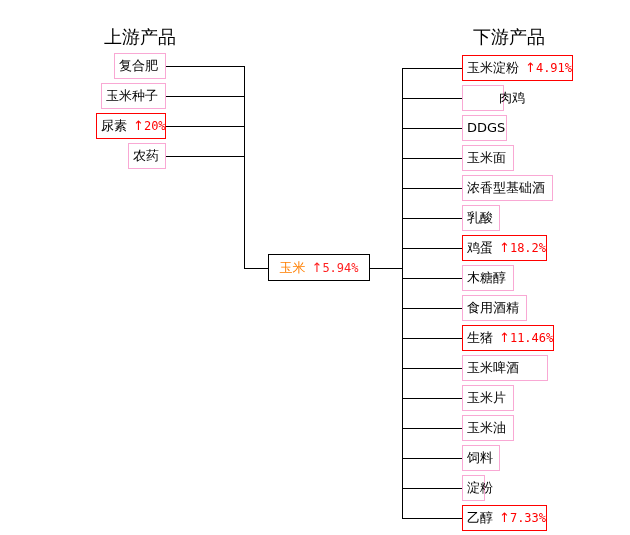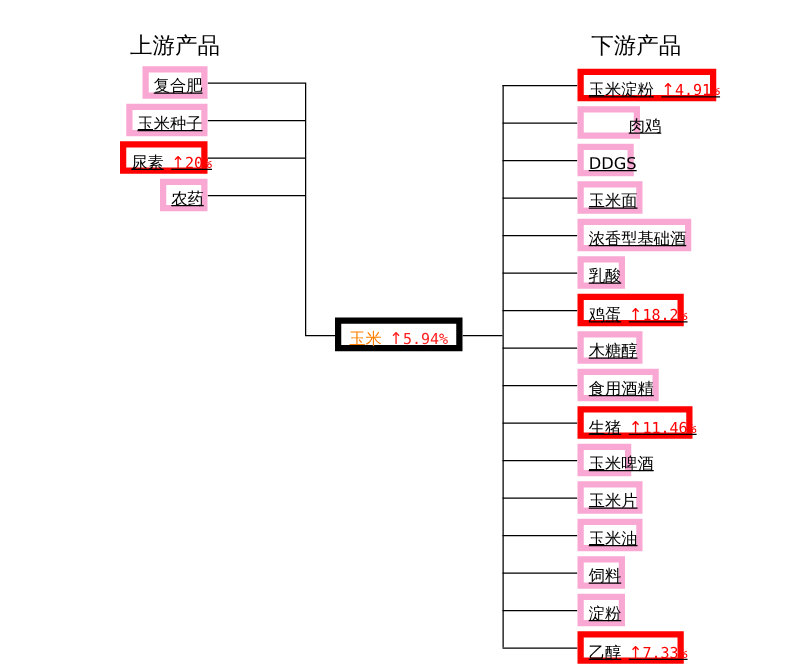--- a/index.html
+++ b/index.html
@@ -57,30 +57,29 @@
     position: absolute;
     background: #000000;
   }
   .ln.h { height: 1px; }
   .ln.v { width: 1px; }
 
   
   .node {
     position: absolute;
     box-sizing: border-box;
-    border: 5px solid #f9a8d4;
+    border: 1px solid #f9a8d4;
     background: #ffffff;
     height: 26px;
     line-height: 24px;
     white-space: nowrap;
     font-size: 13px;
     padding: 0 4px;
     color: #000000;
     font-family: "DejaVu Sans", sans-serif;
-    text-decoration: underline;
   }
   .node.hot { border-color: #ff0000; }
   .node .lbl { color: #000000; }
   .node .pct {
     color: #ff0000;
     font-family: "DejaVu Sans Mono", monospace;
     font-size: 12px;
     margin-left: 6px;
   }
   .node .pct .arw {
@@ -145,21 +144,21 @@
       <div class="node down hot" style="width: 111px; left: 462px; top: 55px;"><span class="lbl">玉米淀粉</span><span class="pct"><span class="arw">↑</span><span>4.91%</span></span></div>
       <div class="node down" style="width: 38px; left: 462px; top: 85px; padding-left: 36px;"><span class="lbl">肉鸡</span></div>
       <div class="node down" style="width: 45px; left: 462px; top: 115px;"><span class="lbl">DDGS</span></div>
       <div class="node down" style="width: 52px; left: 462px; top: 145px;"><span class="lbl">玉米面</span></div>
       <div class="node down" style="width: 91px; left: 462px; top: 175px;"><span class="lbl">浓香型基础酒</span></div>
       <div class="node down" style="width: 38px; left: 462px; top: 205px;"><span class="lbl">乳酸</span></div>
       <div class="node down hot" style="width: 85px; left: 462px; top: 235px;"><span class="lbl">鸡蛋</span><span class="pct"><span class="arw">↑</span><span>18.2%</span></span></div>
       <div class="node down" style="width: 52px; left: 462px; top: 265px;"><span class="lbl">木糖醇</span></div>
       <div class="node down" style="width: 65px; left: 462px; top: 295px;"><span class="lbl">食用酒精</span></div>
       <div class="node down hot" style="width: 92px; left: 462px; top: 325px;"><span class="lbl">生猪</span><span class="pct"><span class="arw">↑</span><span>11.46%</span></span></div>
-      <div class="node down" style="width: 43px; left: 462px; top: 355px;"><span class="lbl">玉米啤酒</span></div>
+      <div class="node down" style="width: 86px; left: 462px; top: 355px;"><span class="lbl">玉米啤酒</span></div>
       <div class="node down" style="width: 52px; left: 462px; top: 385px;"><span class="lbl">玉米片</span></div>
       <div class="node down" style="width: 52px; left: 462px; top: 415px;"><span class="lbl">玉米油</span></div>
       <div class="node down" style="width: 38px; left: 462px; top: 445px;"><span class="lbl">饲料</span></div>
-      <div class="node down" style="width: 38px; left: 462px; top: 475px;"><span class="lbl">淀粉</span></div>
+      <div class="node down" style="width: 23px; left: 462px; top: 475px;"><span class="lbl">淀粉</span></div>
       <div class="node down hot" style="width: 85px; left: 462px; top: 505px;"><span class="lbl">乙醇</span><span class="pct"><span class="arw">↑</span><span>7.33%</span></span></div>
     </div>
 
 </div>
 
 </body></html>

